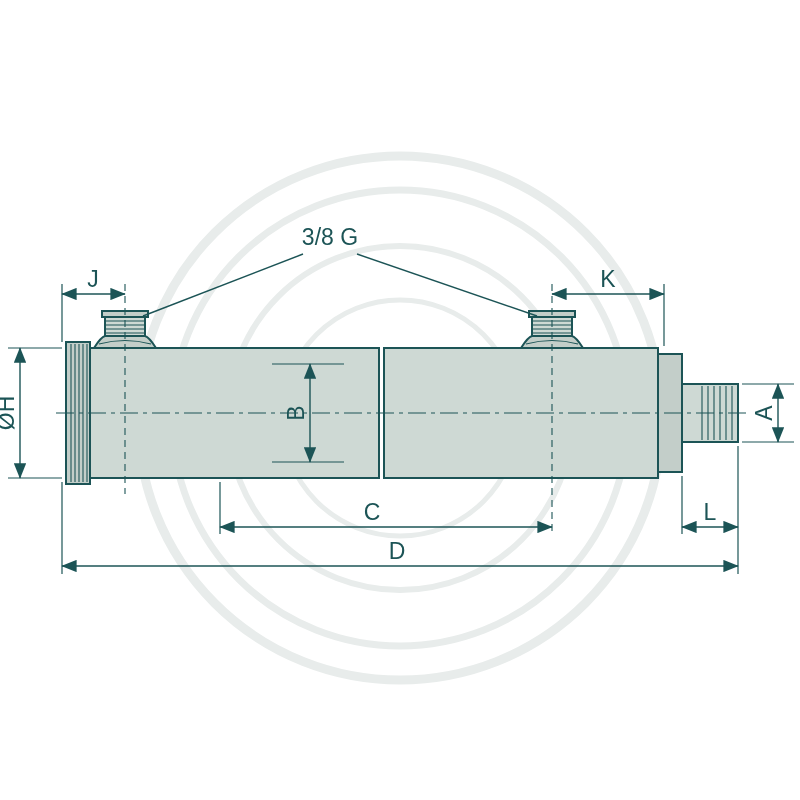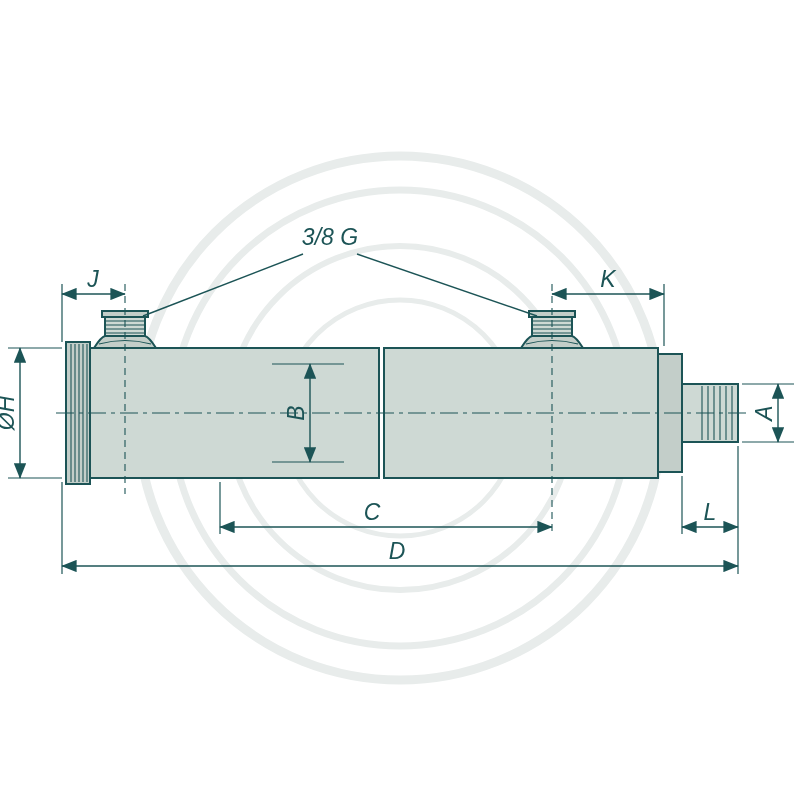--- a/index.html
+++ b/index.html
@@ -1,18 +1,18 @@
 <!DOCTYPE html>
 <html><head>
 <meta charset="utf-8">
 <style>
   html,body { margin:0; padding:0; background:#ffffff; }
   .diagram-wrap {
     width:800px; height:800px; background:#ffffff;
-    position:relative; overflow:hidden;font-style:italic;
+    position:relative; overflow:hidden;
   }
   svg { display:block; }
   text {
     font-family:"Liberation Sans", sans-serif;
     font-size:23px;
     fill:#1c5456;
   }
   .outline   { stroke:#1c5456; stroke-width:2;   }
   .thin      { stroke:#1c5456; stroke-width:1.1; fill:none; }
   .dim       { stroke:#1c5456; stroke-width:1.4; fill:none; }

